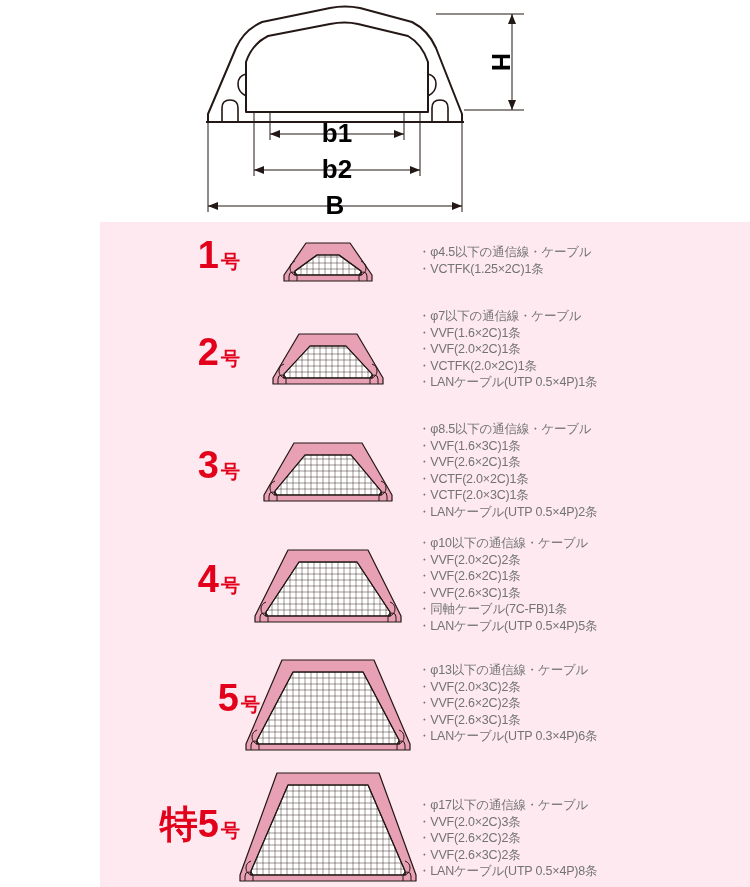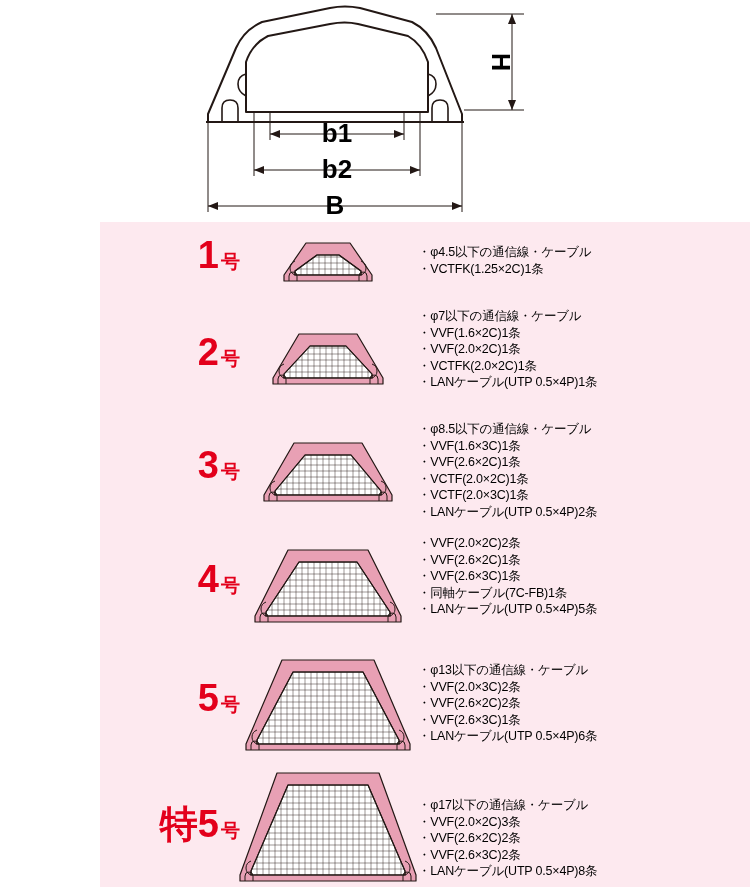--- a/index.html
+++ b/index.html
@@ -76,21 +76,21 @@
   .row-shape svg {
     display: block;
     position: absolute;
     left: 50%;
     transform: translateX(-50%);
   }
   .row-specs {
     position: absolute;
     left: 318px;
     right: 6px;
-    color: #000000;
+    color: #737373;
     font-size: 12.5px;
     line-height: 16.5px;
     font-family: "Liberation Sans", sans-serif;
     white-space: nowrap;
   }
   .row-specs div {
     letter-spacing: -0.2px;
   }
 </style>
 </head>
@@ -331,29 +331,30 @@
             <line x1="19.0" y1="20.0" x2="143.0" y2="20.0" stroke="#231815" stroke-width="0.45"></line>
           </g>
           <polygon points="19.0,74.0 19.0,70.0 52.0,20.0 110.0,20.0 143.0,70.0 143.0,74.0" fill="none" stroke="#231815" stroke-width="1.1" stroke-linejoin="round"></polygon>
           <path d="M19.0,74.0 q-5,-2 -5,-7 q0,-5 5,-7" fill="none" stroke="#231815" stroke-width="1"></path>
           <path d="M143.0,74.0 q5,-2 5,-7 q0,-5 -5,-7" fill="none" stroke="#231815" stroke-width="1"></path>
           <path d="M13.0,80.0 l0,-5 q0,-4 4,-4 q4,0 4,4 l0,5" fill="none" stroke="#231815" stroke-width="1"></path>
           <path d="M149.0,80.0 l0,-5 q0,-4 -4,-4 q-4,0 -4,4 l0,5" fill="none" stroke="#231815" stroke-width="1"></path>
         </svg>
       </div>
       <div class="row-specs" style="top: 11px;">
+        <div>・φ10以下の通信線・ケーブル</div>
         <div>・VVF(2.0×2C)2条</div>
         <div>・VVF(2.6×2C)1条</div>
         <div>・VVF(2.6×3C)1条</div>
         <div>・同軸ケーブル(7C-FB)1条</div>
         <div>・LANケーブル(UTP 0.5×4P)5条</div>
       </div>
     </div>
     <div class="row" style="position: absolute; left: 0px; top: 422px; height: 118px;">
-      <div class="row-size" style="top: 33px;"><span class="num">5</span><span class="suffix">号</span></div>
+      <div class="row-size" style="top: 33px; margin-left: 20px;"><span class="num">5</span><span class="suffix">号</span></div>
       <div class="row-shape">
         <svg width="180" height="102" viewBox="0 0 180 102" style="top:8px">
           <defs>
             <clipPath id="clip4">
               <polygon points="19.0,92.0 19.0,88.0 55.0,20.0 125.0,20.0 161.0,88.0 161.0,92.0"></polygon>
             </clipPath>
           </defs>
           <polygon points="8.0,98.0 8.0,92.0 44.0,8.0 136.0,8.0 172.0,92.0 172.0,98.0" fill="#e8a0b4" stroke="#231815" stroke-width="1.2" stroke-linejoin="round"></polygon>
           <polygon points="19.0,92.0 19.0,88.0 55.0,20.0 125.0,20.0 161.0,88.0 161.0,92.0" fill="#ffffff" stroke="#231815" stroke-width="1.1" stroke-linejoin="round"></polygon>
           <g clip-path="url(#clip4)">
@@ -400,21 +401,21 @@
           <path d="M161.0,92.0 q5,-2 5,-7 q0,-5 -5,-7" fill="none" stroke="#231815" stroke-width="1"></path>
           <path d="M13.0,98.0 l0,-5 q0,-4 4,-4 q4,0 4,4 l0,5" fill="none" stroke="#231815" stroke-width="1"></path>
           <path d="M167.0,98.0 l0,-5 q0,-4 -4,-4 q-4,0 -4,4 l0,5" fill="none" stroke="#231815" stroke-width="1"></path>
         </svg>
       </div>
       <div class="row-specs" style="top: 18px;">
         <div>・φ13以下の通信線・ケーブル</div>
         <div>・VVF(2.0×3C)2条</div>
         <div>・VVF(2.6×2C)2条</div>
         <div>・VVF(2.6×3C)1条</div>
-        <div>・LANケーブル(UTP 0.5×4P)6条</div>
+        <div>・LANケーブル(UTP 0.3×4P)6条</div>
       </div>
     </div>
     <div class="row" style="position: absolute; left: 0px; top: 540px; height: 125px;">
       <div class="row-size" style="top: 36.5px;"><span class="num">特5</span><span class="suffix">号</span></div>
       <div class="row-shape">
         <svg width="192" height="120" viewBox="0 0 192 120" style="top:3px">
           <defs>
             <clipPath id="clip5">
               <polygon points="19.0,110.0 19.0,106.0 56.0,20.0 136.0,20.0 173.0,106.0 173.0,110.0"></polygon>
             </clipPath>

